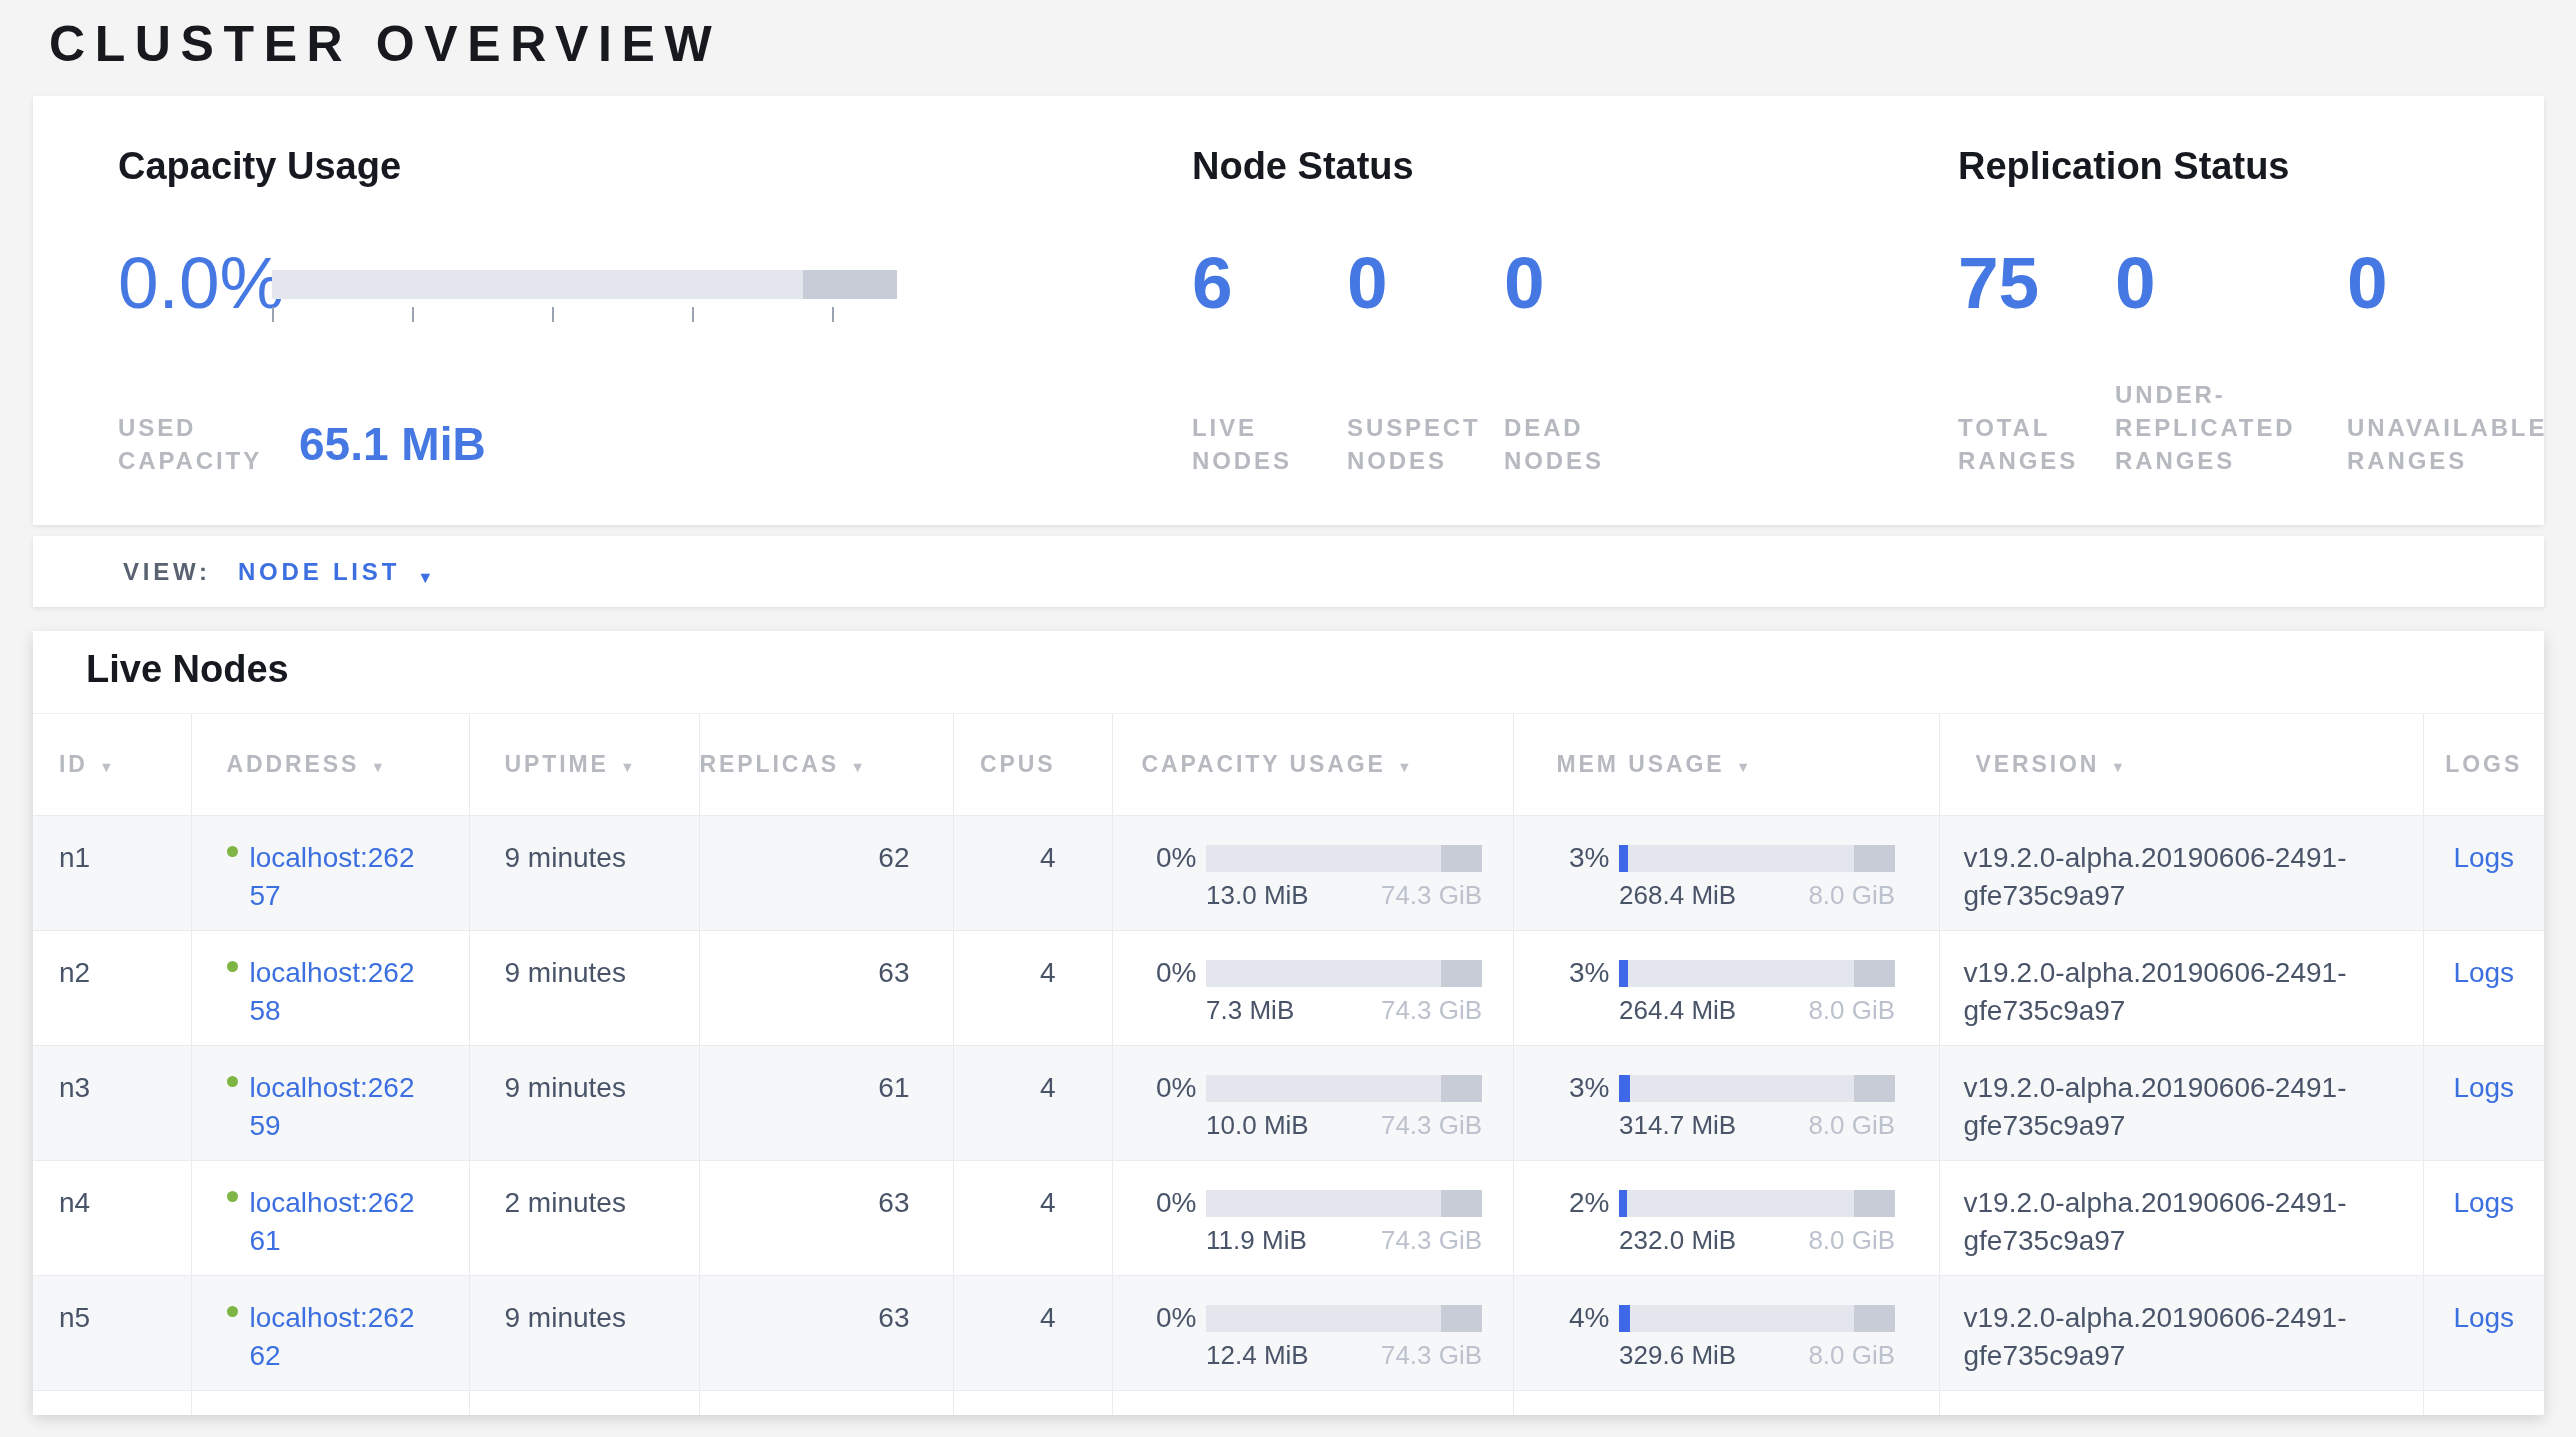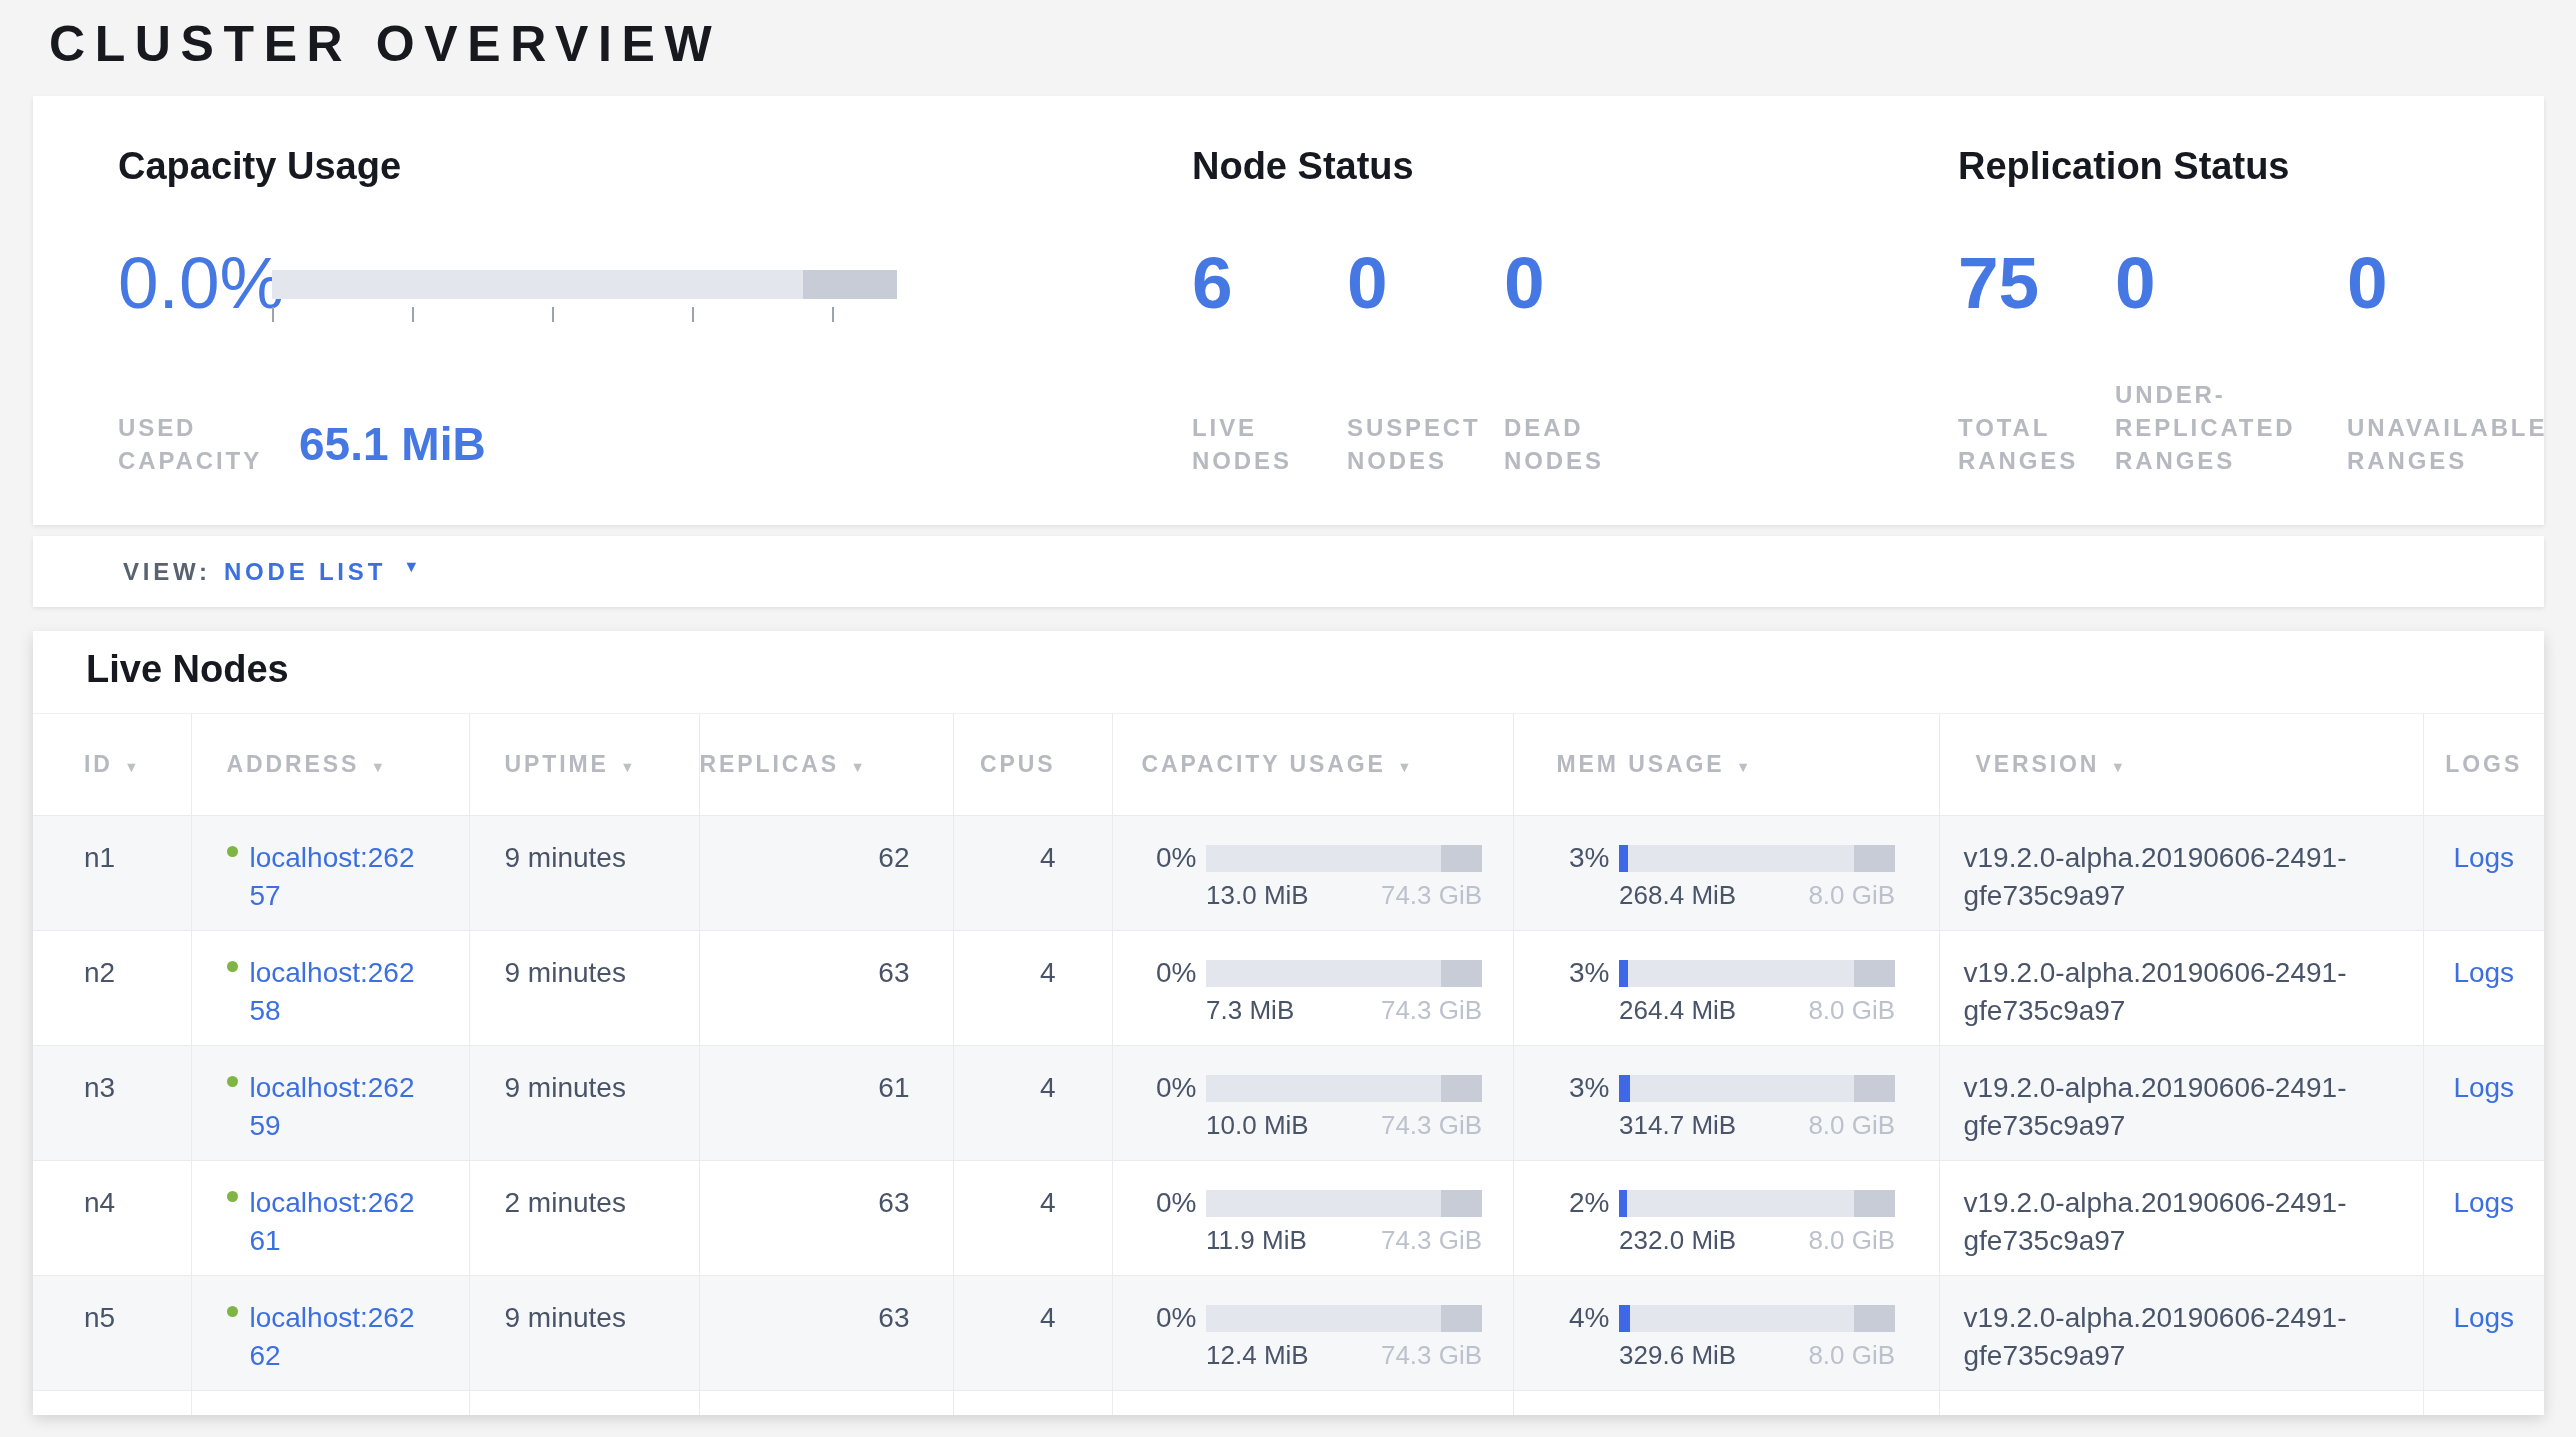--- a/index.html
+++ b/index.html
@@ -45,35 +45,35 @@
   .cap-stat.second{left:386px}
   .glabel{font-size:24px;line-height:33px;letter-spacing:2.9px;color:var(--muted);font-weight:700;text-transform:uppercase}
   .cap-stat .glabel{max-width:158px}
   .cap-stat .val{font-size:46px;line-height:42px;font-weight:700;color:var(--accent);margin-left:23px;white-space:nowrap}
 
   .stat{position:absolute;top:149px;bottom:48px;display:flex;flex-direction:column;justify-content:space-between}
   .stat .num{font-size:73px;line-height:75px;font-weight:700;color:var(--accent)}
 
   
   .view-label{font-size:24px;letter-spacing:3.8px;color:#596270;font-weight:700}
-  .view-select{display:flex;align-items:flex-start;margin-left:13px;cursor:pointer}
+  .view-select{display:flex;align-items:flex-end;margin-left:27px;cursor:pointer}
   .view-value{font-size:24px;letter-spacing:3.8px;color:var(--link);font-weight:700}
   .caret{margin-left:17px;color:var(--link);font-size:16.3px;line-height:16.3px}
   .caret::before{content:"\25BC"}
 
   
   #card-table h2{position:absolute;left:53px;top:17px;font-size:38px;font-weight:700;color:#16191f}
   table{position:absolute;top:82px;left:0;width:2511px;border-collapse:collapse;table-layout:fixed}
   col.c-id{width:158px}col.c-addr{width:278px}col.c-uptime{width:230px}col.c-repl{width:254px}
   col.c-cpus{width:159px}col.c-cap{width:401px}col.c-mem{width:426px}col.c-ver{width:484px}col.c-logs{width:121px}
 
   th{height:102px;vertical-align:middle;text-align:left;font-size:23px;font-weight:700;
      letter-spacing:2.9px;color:var(--muted);padding-left:35px;border-top:1px solid #eef0f2;white-space:nowrap}
   th,td{border-left:1px solid var(--border)}
-  th:first-child,td:first-child{border-left:none;padding-left:51px}
+  th:first-child,td:first-child{border-left:none;padding-left:26px}
   th.num{padding-right:43px;padding-left:0}
   th.cpus{text-align:right;padding-right:56px;padding-left:0}
   th.logs{text-align:center;padding:0}
   .arrow{display:inline-block;margin-left:11.5px;font-size:14.4px;color:#bcbfc6}
   .arrow::before{content:"\25BC"}
 
   td{height:115px;vertical-align:top;padding:23px 0 0 35px;font-size:28px;line-height:38px;color:var(--dark)}
   tbody td{border-top:1px solid var(--border)}
   tbody tr:nth-child(odd){background:#f6f7f9}
   tbody tr:nth-child(even){background:#fff}

